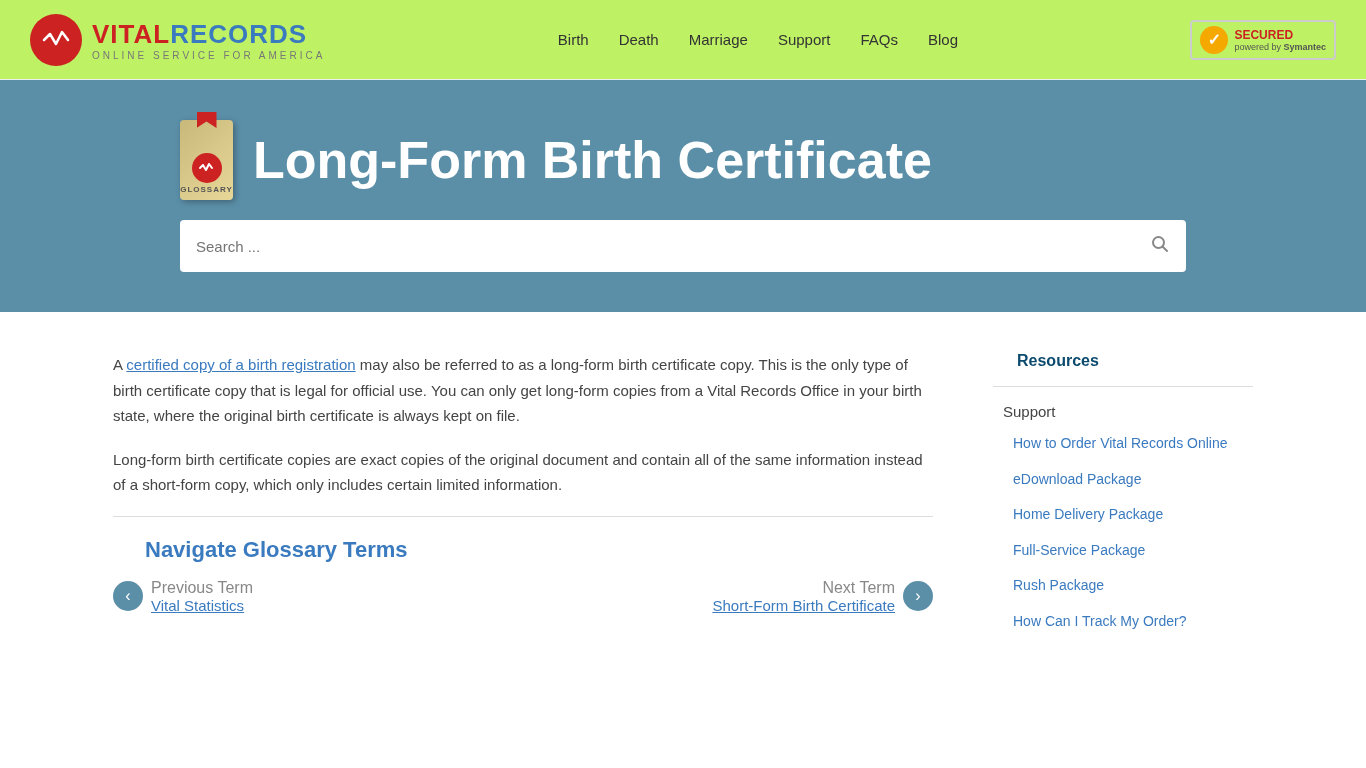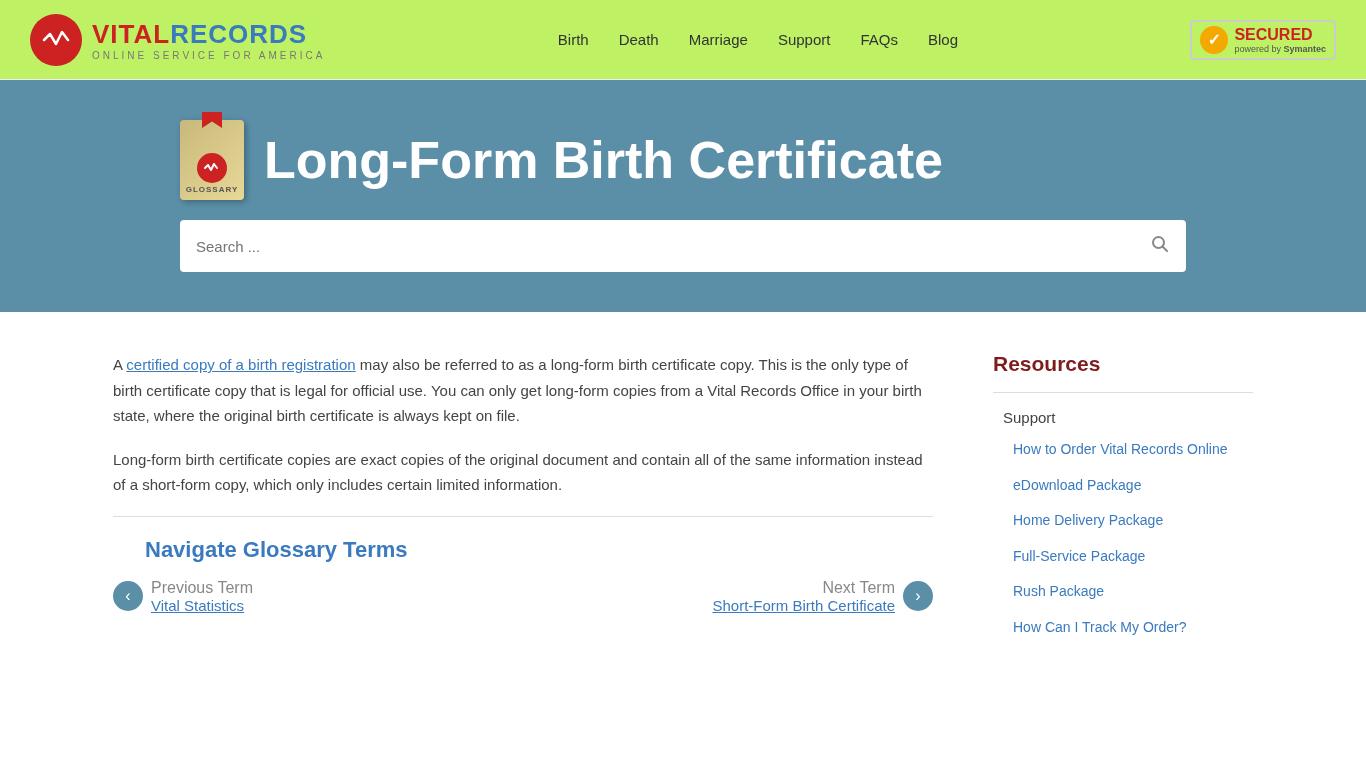--- a/index.html
+++ b/index.html
@@ -75,39 +75,39 @@
       background: #f5a800;
       border-radius: 50%;
       display: flex;
       align-items: center;
       justify-content: center;
       color: #fff;
       font-size: 16px;
       font-weight: bold;
     }
     .norton-text { display: flex; flex-direction: column; }
-    .norton-secured { color: #cc2222; font-weight: bold; font-size: 16px; }
+    .norton-secured { color: #cc2222; font-weight: bold; font-size: 12px; }
     .norton-powered { color: #555; font-size: 9px; }
     .norton-symantec { color: #555; font-size: 9px; font-weight: bold; }
 
     
     .hero {
       background: #5b8fa8;
       padding: 40px 180px 40px 180px;
       display: flex;
       flex-direction: column;
       gap: 20px;
     }
     .hero-title-row {
       display: flex;
       align-items: center;
       gap: 20px;
     }
     .glossary-book {
-      width: 64px;
+      width: 53px;
       height: 80px;
       background: linear-gradient(135deg, #c8b87a, #e8d898);
       border-radius: 4px;
       display: flex;
       flex-direction: column;
       align-items: center;
       justify-content: flex-end;
       padding-bottom: 6px;
       position: relative;
       box-shadow: 2px 2px 6px rgba(0,0,0,0.3);
@@ -234,24 +234,25 @@
     .nav-term-label { font-size: 16px; color: #888; }
     .nav-term-name { font-size: 15px; color: #3a7abf; text-decoration: underline; cursor: pointer; }
     .nav-term-right { text-align: right; }
 
     
     .sidebar {
       width: 260px;
       flex-shrink: 0;
     }
     .sidebar h3 {
-      font-size: 21px;
-      color: #7f1d1d;
+      font-size: 16px;
+      color: #0c4a6e;
       font-weight: bold;
       margin-bottom: 16px;
+      margin-left: 24px;
     }
     .sidebar-section {
       border-top: 1px solid #ddd;
       padding: 10px 0;
     }
     .sidebar-section-title {
       font-size: 15px;
       color: #444;
       padding: 6px 10px;
       font-weight: 500;

